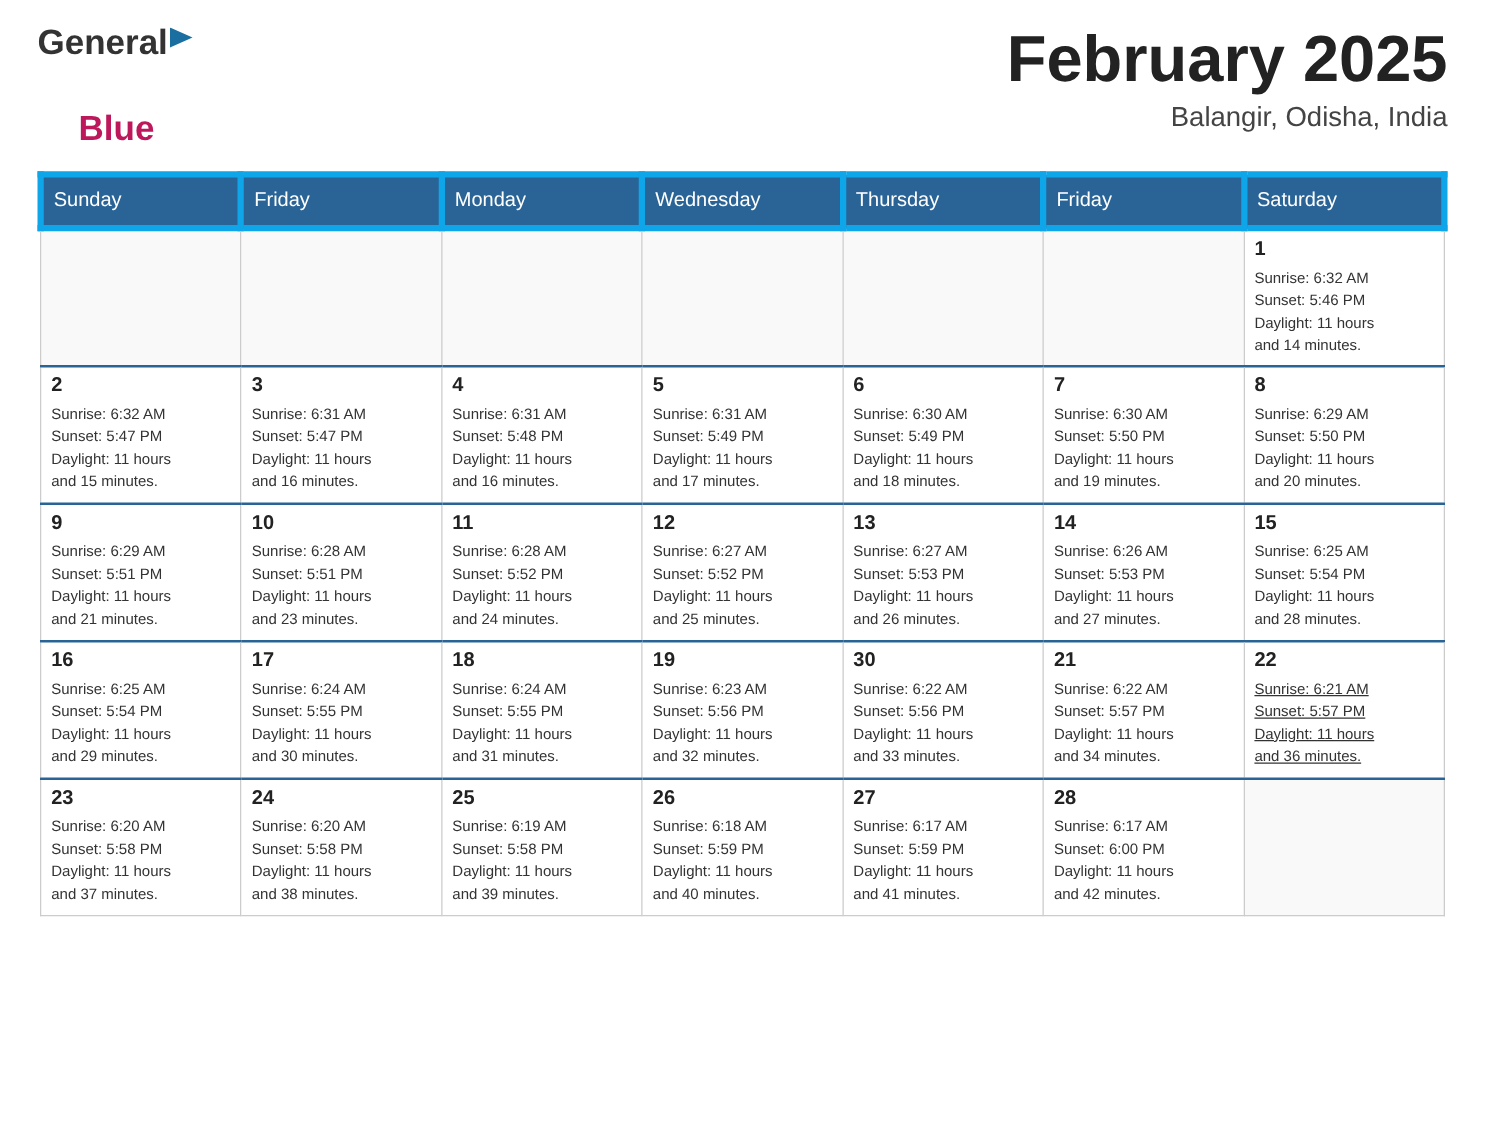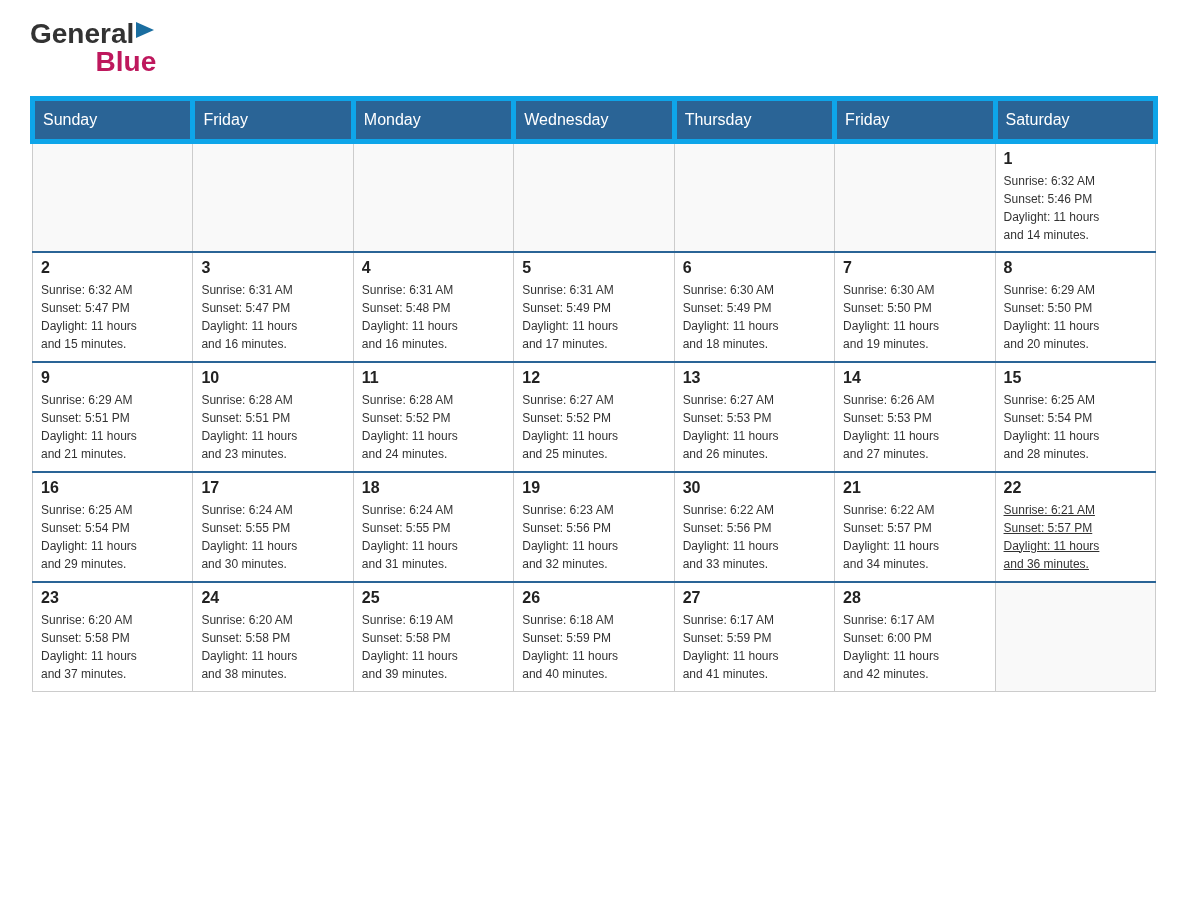--- a/index.html
+++ b/index.html
@@ -12,21 +12,22 @@
     }
     .header {
       display: flex;
       justify-content: space-between;
       align-items: flex-start;
       margin-bottom: 20px;
     }
     .logo {
       display: flex;
       flex-direction: column;
-      align-items: flex-end;
+      align-items: center;
+      gap: 41px;
     }
     .logo-general {
       font-size: 28px;
       font-weight: bold;
       color: #333;
       line-height: 1;
     }
     .logo-blue {
       font-size: 28px;
       font-weight: bold;
@@ -94,20 +95,24 @@
 <div class="header">
   <div class="logo">
     <div style="display:flex; align-items:center;">
       <span class="logo-general">General</span>
       <svg width="20" height="20" viewBox="0 0 20 20" style="margin-left:2px; margin-top:-4px;">
         <polygon points="0,0 18,8 0,16" fill="#1a6ea0"></polygon>
       </svg>
     </div>
     <span class="logo-blue" style="color:#be185d; font-size:28px; font-weight:bold;">Blue</span>
   </div>
+  <div class="title-block">
+    <div class="month-title">February 2025</div>
+    <div class="location">Balangir, Odisha, India</div>
+  </div>
 </div>
 
 <table class="calendar">
   <thead>
     <tr>
     <th>Sunday</th>
         <th>Friday</th>
         <th>Monday</th>
         <th>Wednesday</th>
         <th>Thursday</th>

